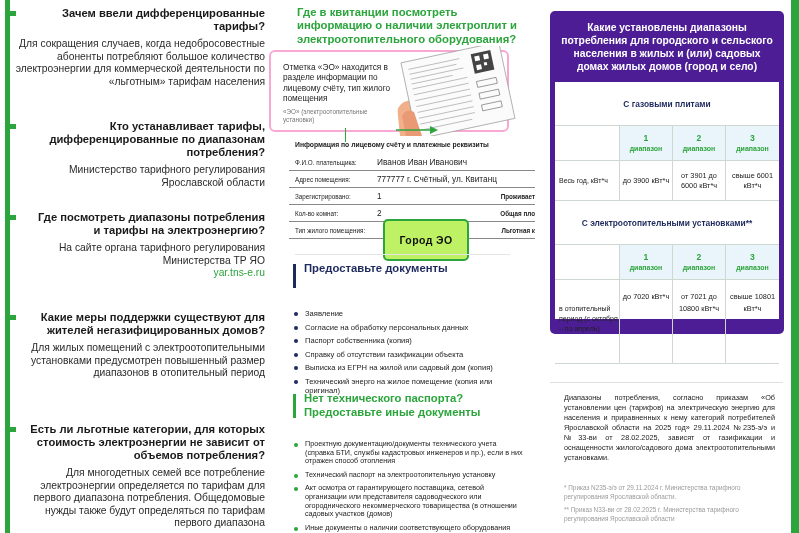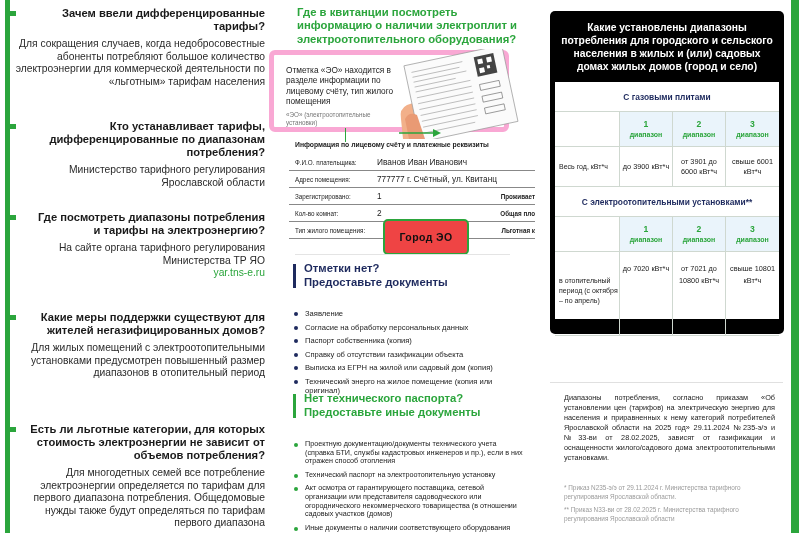--- a/index.html
+++ b/index.html
@@ -12,33 +12,33 @@
   .faq { position: absolute; left: 0; width: 265px; text-align: right; }
   .faq .tick { position: absolute; left: 5px; width: 11px; height: 5px; background: #2ba53c; top: 4px; }
   .faq .q { margin-left: 29px; font-weight: bold; font-size: 11.2px; line-height: 13px; color: #1a1a1a; }
   .faq .a { margin-left: 14px; margin-top: 5px; font-size: 10.3px; line-height: 12.5px; color: #2a2a2a; }
   .faq .a + .a { margin-top: 5px; }
   .faq .link { margin-left: 29px; font-size: 10.3px; line-height: 12.5px; color: #2ba53c; }
 
   
   .mid-col { position: absolute; left: 265px; top: 0; width: 270px; height: 533px; }
   .mid-title { position: absolute; left: 32px; top: 6px; width: 230px; font-weight: bold; font-size: 11.3px; line-height: 13.3px; color: #2ba53c; }
-  .receipt-card { position: absolute; left: 4px; top: 50px; width: 240px; height: 82px; border: 5px solid #f9a8d4; border-radius: 6px; background: #fff; }
+  .receipt-card { position: absolute; left: 4px; top: 50px; width: 240px; height: 82px; border: 2px solid #f9a8d4; border-radius: 6px; background: #fff; }
   .receipt-note { position: absolute; left: 12px; top: 10px; width: 112px; font-size: 8.3px; line-height: 10.3px; color: #222; }
   .receipt-sub { position: absolute; left: 12px; top: 56px; width: 100px; font-size: 6.3px; line-height: 7.8px; color: #777; }
   .receipt-img { position: absolute; left: 125px; top: -6px; width: 120px; height: 90px; }
   .arrow-line { position: absolute; left: 80px; top: 128px; width: 1px; height: 14px; background: #2ba53c; }
 
   .info-table { position: absolute; left: 24px; top: 141px; width: 246px; }
   .info-head { font-size: 6.8px; font-weight: bold; color: #222; margin-left: 6px; margin-bottom: 6px; white-space: nowrap; }
   .info-row { display: flex; align-items: center; height: 17px; border-bottom: 1px solid #888; font-size: 6.3px; color: #222; position: relative; overflow: hidden; white-space: nowrap; }
   .info-row .lbl { width: 88px; padding-left: 6px; flex: 0 0 88px; }
   .info-row .val { font-size: 8.3px; color: #222; }
   .info-row .rlbl { position: absolute; right: 0; font-size: 6.3px; font-weight: bold; }
-  .gorod-box { position: absolute; left: 118px; top: 219px; width: 86px; height: 36px; border: 2px solid #2ba53c; border-radius: 5px; background: #ef4444; display: flex; align-items: center; justify-content: center; font-weight: bold; font-size: 10.5px; color: #111; letter-spacing: 0.4px; }
+  .gorod-box { position: absolute; left: 118px; top: 219px; width: 86px; height: 42px; border: 2px solid #2ba53c; border-radius: 5px; background: #bef264; display: flex; align-items: center; justify-content: center; font-weight: bold; font-size: 10.5px; color: #111; letter-spacing: 0.4px; }
 
   .sep { position: absolute; left: 30px; top: 254px; width: 215px; height: 1px; background: #e4e4e4; }
 
   .block-head { position: absolute; left: 28px; font-weight: bold; font-size: 11.3px; line-height: 13.5px; padding-left: 11px; }
   .block-head::before { content: ""; position: absolute; left: 0; top: 2px; width: 3px; height: 24px; }
   .block-head.navy { color: #1e2a5e; }
   .block-head.navy::before { background: #1e2a5e; }
   .block-head.green { color: #2ba53c; }
   .block-head.green::before { background: #2ba53c; }
 
@@ -46,24 +46,24 @@
   .bullets li { position: relative; padding-left: 12px; font-size: 7.6px; line-height: 9.2px; color: #222; }
   .bullets li::before { content: ""; position: absolute; left: 1px; top: 3px; width: 4px; height: 4px; border-radius: 50%; }
   .bullets.navy li::before { background: #1e2a5e; }
   .bullets.green li::before { background: #2ba53c; }
   .bullets.navy li { margin-bottom: 4.3px; }
   .bullets.green li { margin-bottom: 5px; font-size: 7.2px; line-height: 8.6px; }
 
   
   .right-col { position: absolute; left: 535px; top: 0; width: 264px; height: 533px; }
   .right-bar { position: absolute; left: 256px; top: 0; width: 8px; height: 533px; background: #2ba53c; }
-  .range-card { position: absolute; left: 15px; top: 11px; width: 234px; height: 323px; background: #000000; border-radius: 5px; }
+  .range-card { position: absolute; left: 15px; top: 11px; width: 234px; height: 323px; background: #4c1d95; border-radius: 5px; }
   .range-title { position: absolute; left: 0; top: 10px; width: 234px; text-align: center; color: #fff; font-weight: bold; font-size: 10.3px; line-height: 13px; padding: 0 8px; }
   .range-inner { position: absolute; left: 5px; top: 71px; width: 224px; height: 237px; background: #fff; }
-  .sec-title { height: 30px; display: flex; align-items: center; justify-content: center; font-weight: bold; font-size: 8.4px; color: #1e2a5e; border-bottom: 1px solid #cfd8d0; }
+  .sec-title { height: 44px; display: flex; align-items: center; justify-content: center; font-weight: bold; font-size: 8.4px; color: #1e2a5e; border-bottom: 1px solid #cfd8d0; }
   .rt { display: grid; grid-template-columns: 65px 53px 53px 53px; }
   .rt .cell { border-right: 1px solid #cfd8d0; border-bottom: 1px solid #cfd8d0; font-size: 7.3px; color: #222; display: flex; align-items: center; justify-content: center; text-align: center; line-height: 10px; }
   .rt .cell:nth-child(4n) { border-right: none; }
   .rt .hd { background: #eaf4fb; flex-direction: column; color: #2ba53c; font-weight: bold; height: 35px; }
   .rt .hd .n { font-size: 8.6px; line-height: 11px; }
   .rt .hd .d { font-size: 7px; line-height: 10px; }
   .rt .lab { justify-content: flex-start; padding-left: 4px; text-align: left; font-size: 7px; }
   .rt .blank { background: #fff; }
   .rt.gas .val { height: 40px; }
   .rt.elec .val { height: 84px; align-items: flex-start; padding-top: 11px; line-height: 12px; }
@@ -175,21 +175,20 @@
       <span class="lbl">Тип жилого помещения:</span>
       <span class="val"></span>
       <span class="rlbl">Льготная к</span>
     </div>
   </div>
   <div class="gorod-box">Город  ЭО</div>
 
   <div class="sep"></div>
 
   <div class="block-head navy" style="top:262px;">
-    <div>Отметки нет?</div>
     <div>Предоставьте документы</div>
   </div>
   <ul class="bullets navy" style="top:293px;">
     <li>Заявление</li>
     <li>Согласие на обработку персональных данных</li>
     <li>Паспорт собственника (копия)</li>
     <li>Справку об отсутствии газификации объекта</li>
     <li>Выписка из ЕГРН на жилой или садовый дом (копия)</li>
     <li>Технический энерго на жилое помещение (копия или оригинал)</li>
   </ul>

